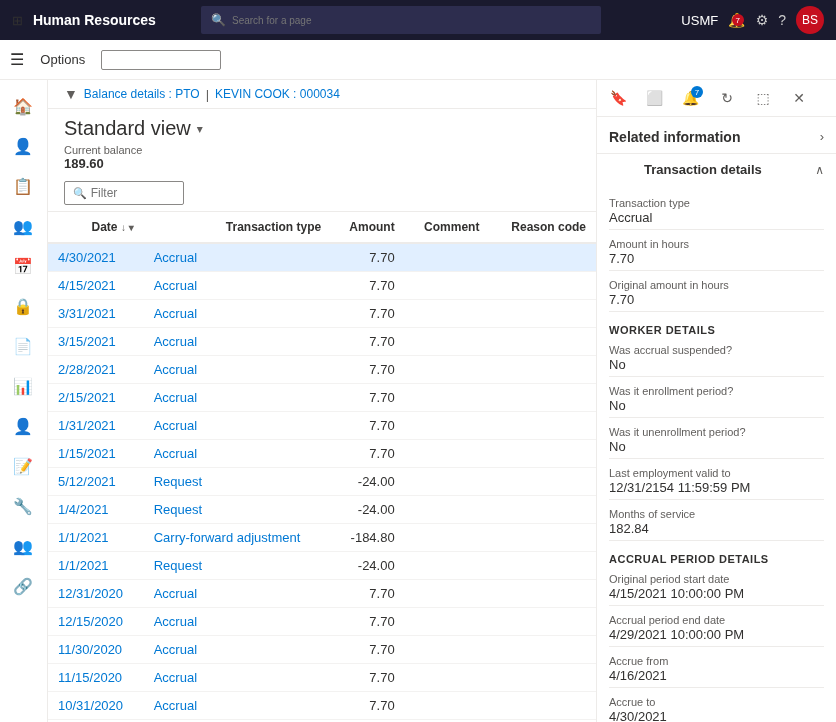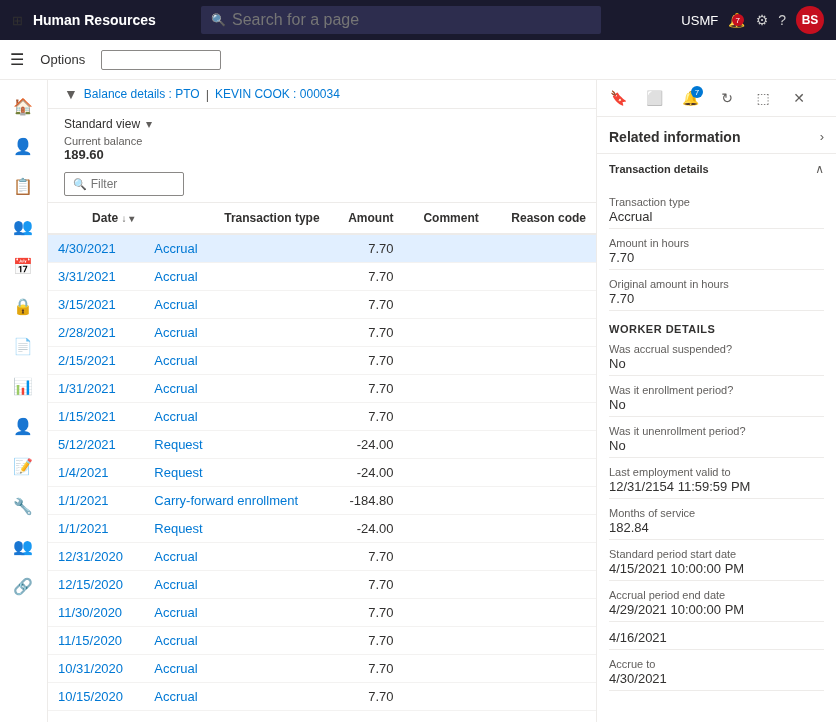--- a/index.html
+++ b/index.html
@@ -14,24 +14,24 @@
       justify-content: center;
     }
     .top-nav-logo { color: #fff; font-weight: 600; font-size: 14px; display: flex; align-items: center; gap: 8px; }
     .top-nav-search {
       flex: 1; max-width: 400px; margin: 0 auto;
       background: #2d2d4e; border-radius: 2px;
       display: flex; align-items: center; padding: 0 10px; height: 28px;
     }
     .top-nav-search input {
       background: transparent; border: none; outline: none;
-      color: #ccc; font-size: 16px; width: 100%;
+      color: #ccc; font-size: 10px; width: 100%;
     }
     .top-nav-right { display: flex; align-items: center; gap: 10px; color: #fff; font-size: 13px; margin-left: auto; }
-    .avatar { background: #c50f1f; color: #fff; border-radius: 50%; width: 28px; height: 28px; display: flex; align-items: center; justify-content: center; font-size: 12px; font-weight: 700; }
+    .avatar { background: #c50f1f; color: #fff; border-radius: 50%; width: 28px; height: 28px; display: flex; align-items: center; justify-content: center; font-size: 12px; font-weight: 400; }
     .nav-icon { color: #ccc; font-size: 14px; cursor: pointer; }
 
     
     .second-bar {
       background: #fff; border-bottom: 1px solid #edebe9;
       display: flex; align-items: center; height: 40px; padding: 0 10px; gap: 8px;
     }
     .hamburger { font-size: 16px; cursor: pointer; color: #323130; }
     .options-btn { font-size: 13px; color: #323130; padding: 4px 8px; cursor: pointer; }
     .search-small { background: #fff; border: 1px solid #8a8886; border-radius: 2px; padding: 2px 6px; width: 120px; font-size: 12px; }
@@ -56,21 +56,21 @@
       display: flex; align-items: center; gap: 6px;
       border-bottom: 1px solid #edebe9; flex-shrink: 0;
     }
     .filter-icon { color: #605e5c; font-size: 14px; }
     .breadcrumb-text { font-size: 12px; color: #0078d4; cursor: pointer; }
     .breadcrumb-sep { color: #605e5c; }
 
     
     .page-header { background: #fff; padding: 8px 16px 4px; flex-shrink: 0; }
     .page-title-row { display: flex; align-items: center; gap: 6px; }
-    .page-title { font-size: 12px; font-weight: 300; color: #323130; }
+    .page-title { font-size: 20px; font-weight: 300; color: #323130; }
     .chevron-icon { color: #605e5c; font-size: 12px; cursor: pointer; }
     .balance-label { font-size: 11px; color: #605e5c; margin-top: 4px; }
     .balance-value { font-size: 13px; font-weight: 600; color: #323130; }
 
     
     .toolbar-area { background: #fff; padding: 6px 16px; border-bottom: 1px solid #edebe9; flex-shrink: 0; }
     .filter-input { border: 1px solid #8a8886; border-radius: 2px; padding: 4px 8px; width: 120px; font-size: 12px; display: flex; align-items: center; gap: 4px; color: #605e5c; }
 
     
     .table-container { flex: 1; overflow-y: auto; background: #fff; }
@@ -102,21 +102,21 @@
     .action-icon { width: 28px; height: 28px; display: flex; align-items: center; justify-content: center; cursor: pointer; color: #605e5c; font-size: 14px; border-radius: 2px; }
     .notification-badge { position: relative; }
     .badge { position: absolute; top: 2px; right: 2px; background: #c50f1f; color: #fff; border-radius: 50%; width: 12px; height: 12px; font-size: 8px; display: flex; align-items: center; justify-content: center; }
 
     
     .detail-section { padding: 8px 12px; }
     .detail-section-header {
       display: flex; align-items: center; justify-content: space-between;
       padding: 8px 12px; cursor: pointer;
     }
-    .detail-section-title { font-size: 11px; font-weight: 600; color: #323130; }
+    .detail-section-title { font-size: 13px; font-weight: 600; color: #323130; margin-left: 35px; }
     .detail-field { padding: 4px 0; }
     .detail-label { font-size: 11px; color: #605e5c; margin-bottom: 1px; }
     .detail-value { font-size: 13px; color: #323130; font-weight: 400; padding-bottom: 4px; border-bottom: 1px solid #edebe9; }
     .sub-section-title { font-size: 11px; font-weight: 700; color: #323130; text-transform: uppercase; padding: 8px 0 4px; letter-spacing: 0.5px; }
     .chevron-up { color: #605e5c; font-size: 12px; }
 
     
     ::-webkit-scrollbar { width: 6px; }
     ::-webkit-scrollbar-track { background: #f3f2f1; }
     ::-webkit-scrollbar-thumb { background: #c8c6c4; border-radius: 3px; }
@@ -216,20 +216,27 @@
         </thead>
         <tbody id="table-body">
         <tr class="selected">
       <td>4/30/2021</td>
       <td>Accrual</td>
       <td class="amount-cell">7.70</td>
       <td class="neutral"></td>
       <td class="neutral"></td>
     </tr>
             <tr>
+      <td>4/15/2021</td>
+      <td>Accrual</td>
+      <td class="amount-cell">7.70</td>
+      <td class="neutral"></td>
+      <td class="neutral"></td>
+    </tr>
+            <tr>
       <td>3/31/2021</td>
       <td>Accrual</td>
       <td class="amount-cell">7.70</td>
       <td class="neutral"></td>
       <td class="neutral"></td>
     </tr>
             <tr>
       <td>3/15/2021</td>
       <td>Accrual</td>
       <td class="amount-cell">7.70</td>
@@ -273,21 +280,21 @@
     </tr>
             <tr>
       <td>1/4/2021</td>
       <td>Request</td>
       <td class="amount-cell negative">-24.00</td>
       <td class="neutral"></td>
       <td class="neutral"></td>
     </tr>
             <tr>
       <td>1/1/2021</td>
-      <td>Carry-forward enrollment</td>
+      <td>Carry-forward adjustment</td>
       <td class="amount-cell negative">-184.80</td>
       <td class="neutral"></td>
       <td class="neutral"></td>
     </tr>
             <tr>
       <td>1/1/2021</td>
       <td>Request</td>
       <td class="amount-cell negative">-24.00</td>
       <td class="neutral"></td>
       <td class="neutral"></td>
@@ -392,29 +399,31 @@
       </div>
       <div class="detail-field">
         <div class="detail-label">Last employment valid to</div>
         <div class="detail-value">12/31/2154 11:59:59 PM</div>
       </div>
       <div class="detail-field">
         <div class="detail-label">Months of service</div>
         <div class="detail-value">182.84</div>
       </div>
 
-      <div class="detail-field">
-        <div class="detail-label">Standard period start date</div>
+      <div class="sub-section-title">ACCRUAL PERIOD DETAILS</div>
+      <div class="detail-field">
+        <div class="detail-label">Original period start date</div>
         <div class="detail-value">4/15/2021 10:00:00 PM</div>
       </div>
       <div class="detail-field">
         <div class="detail-label">Accrual period end date</div>
         <div class="detail-value">4/29/2021 10:00:00 PM</div>
       </div>
       <div class="detail-field">
+        <div class="detail-label">Accrue from</div>
         <div class="detail-value">4/16/2021</div>
       </div>
       <div class="detail-field">
         <div class="detail-label">Accrue to</div>
         <div class="detail-value">4/30/2021</div>
       </div>
 
     </div>
   </div>
 

